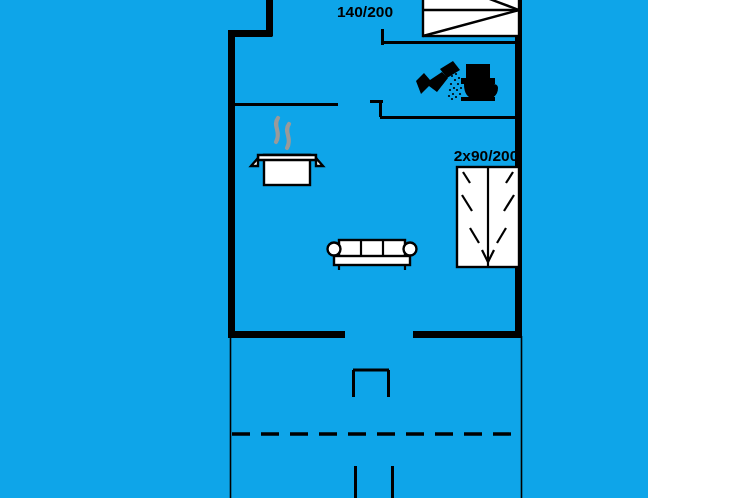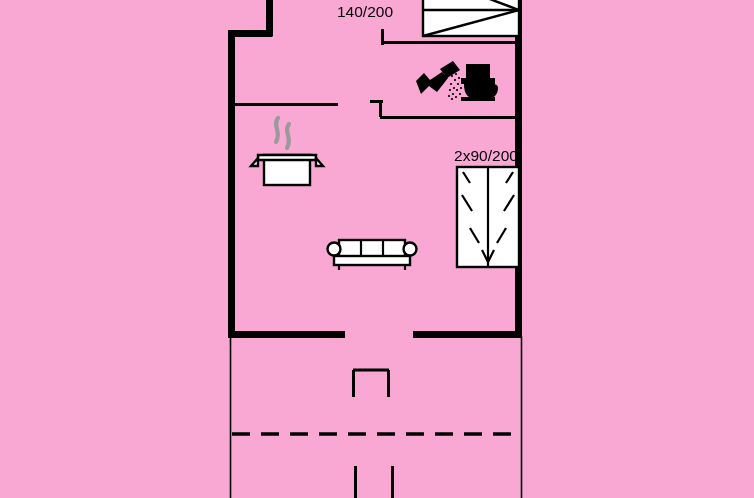--- a/index.html
+++ b/index.html
@@ -8,23 +8,24 @@
     background: #ffffff;
   }
   body {
     width: 754px;
     height: 498px;
     overflow: hidden;
     font-family: "Liberation Sans", sans-serif;
   }
   #floorplan-root {
     position: relative;
-    width: 754px;
+    width: 648px;
     height: 498px;
-    background: #f9a8d4;
+    background: #0ea5e9;
+    font-weight: bold;
   }
   #plan-svg {
     position: absolute;
     left: 0;
     top: 0;
     width: 754px;
     height: 498px;
     display: block;
   }
   .dim-label {

